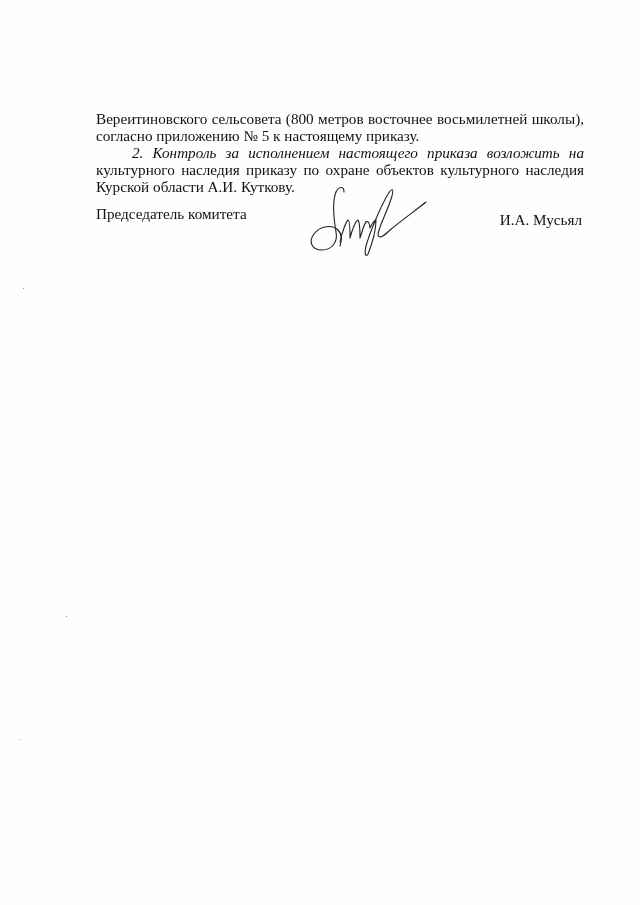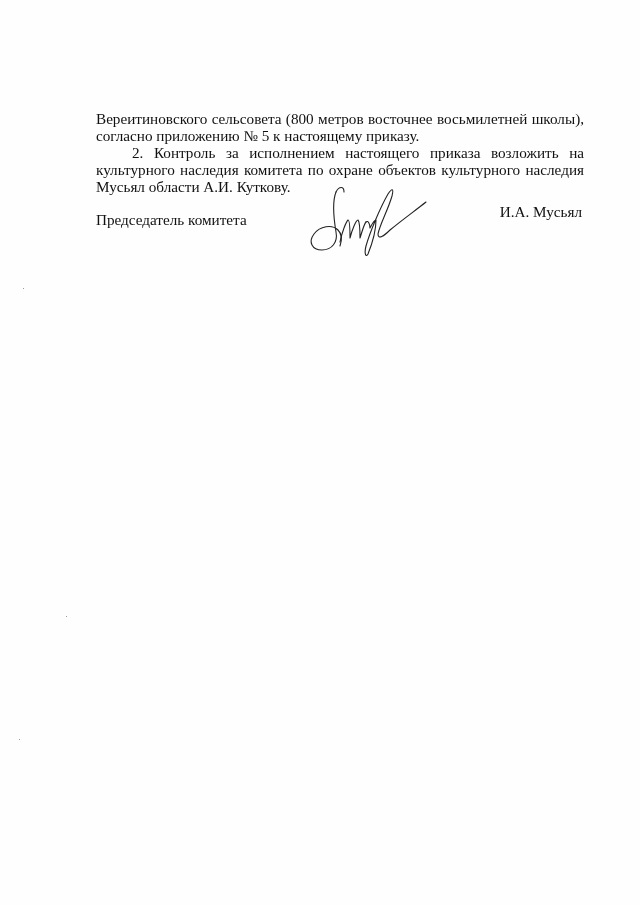--- a/index.html
+++ b/index.html
@@ -7,38 +7,38 @@
     .page { position: absolute; left: 0; top: 0; width: 640px; height: 905px; background: #fefefe; }
     .text {
       font-family: "Liberation Serif", "DejaVu Serif", serif;
       font-size: 15.2px;
       color: #111111;
       line-height: 17px;
     }
     .body-block { position: absolute; left: 96px; top: 62px; width: 488px; margin-top: 48px; }
     .line { display: block; white-space: nowrap; height: 17px; }
     .justify { text-align: justify; text-align-last: justify; white-space: normal; }
-    .indent { padding-left: 36px; }
+    .indent { padding-left: 36px; font-style: italic; }
     .sig-row { position: absolute; top: 203px; left: 96px; width: 488px; height: 20px; }
-    .sig-title { position: absolute; left: 0; top: 8px; }
-    .sig-name { position: absolute; right: 2px; top: 0; }
+    .sig-title { position: absolute; left: 0; top: 2px; }
+    .sig-name { position: absolute; right: 2px; top: 8px; }
     .signature { position: absolute; left: 306px; top: 180px; width: 130px; height: 80px; }
     .speck { position: absolute; width: 1px; height: 1px; background: #999; }
   </style>
 </head>
 <body>
 
 <div class="page">
 
   <div class="body-block text">
     <span class="line justify">Вереитиновского сельсовета (800 метров восточнее восьмилетней школы),</span>
     <span class="line">согласно приложению № 5 к настоящему приказу.</span>
     <span class="line justify indent">2. Контроль за исполнением настоящего приказа возложить на</span>
-    <span class="line justify">культурного наследия комитета по охране объектов культурного наследия</span>
-    <span class="line">Мусьял области А.И. Куткову.</span>
+    <span class="line justify">культурного наследия приказу по охране объектов культурного наследия</span>
+    <span class="line">Курской области А.И. Куткову.</span>
   </div>
 
   <div class="sig-row text">
     <span class="sig-title">Председатель комитета</span>
     <span class="sig-name">И.А. Мусьял</span>
   </div>
 
   <svg class="signature" viewBox="0 0 130 80" fill="none" stroke="#222" stroke-width="1.1" stroke-linecap="round" stroke-linejoin="round">
     <path d="M30 12 C 26 22, 28 40, 30 52 C 32 62, 26 70, 16 70 C 6 70, 2 62, 8 54 C 14 46, 26 44, 32 50 C 36 54, 36 60, 34 66"></path>
     <path d="M30 12 C 33 6, 38 6, 38 12"></path>

